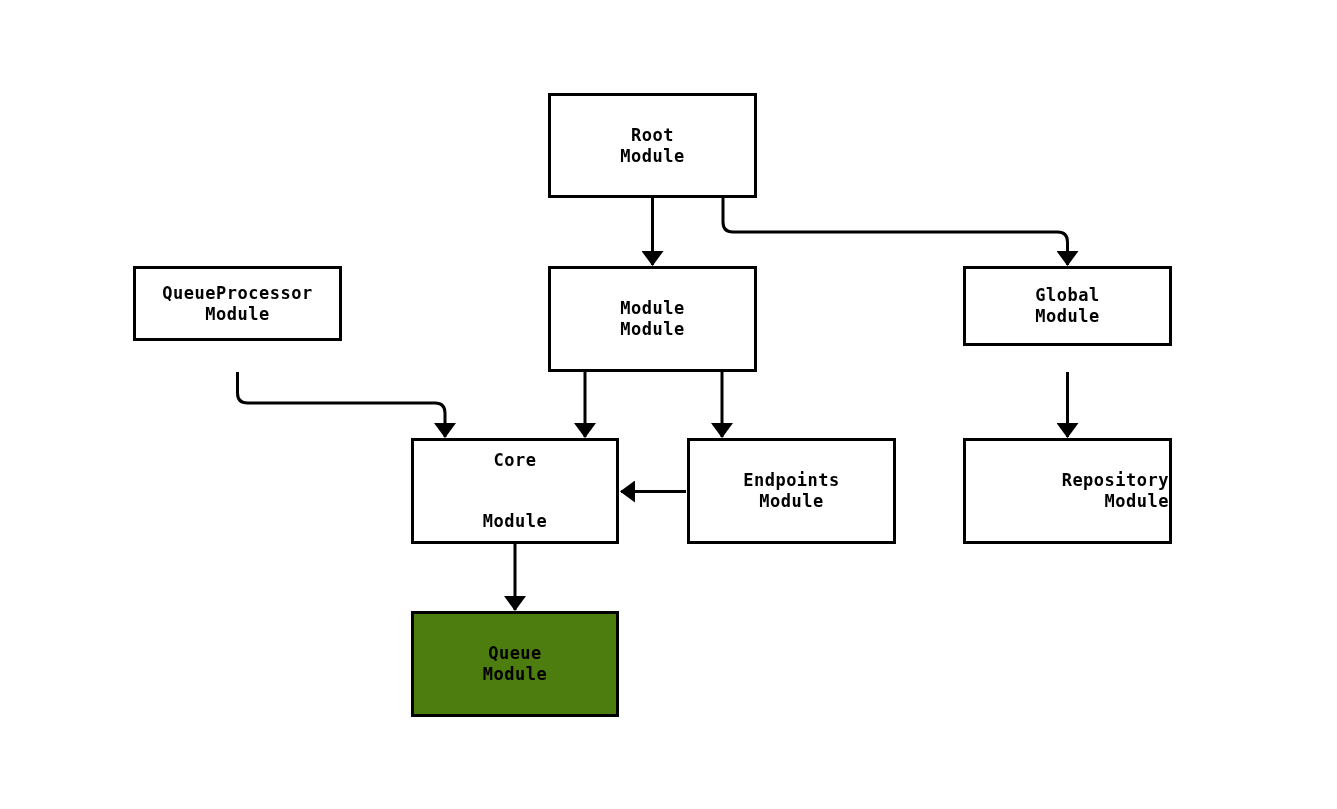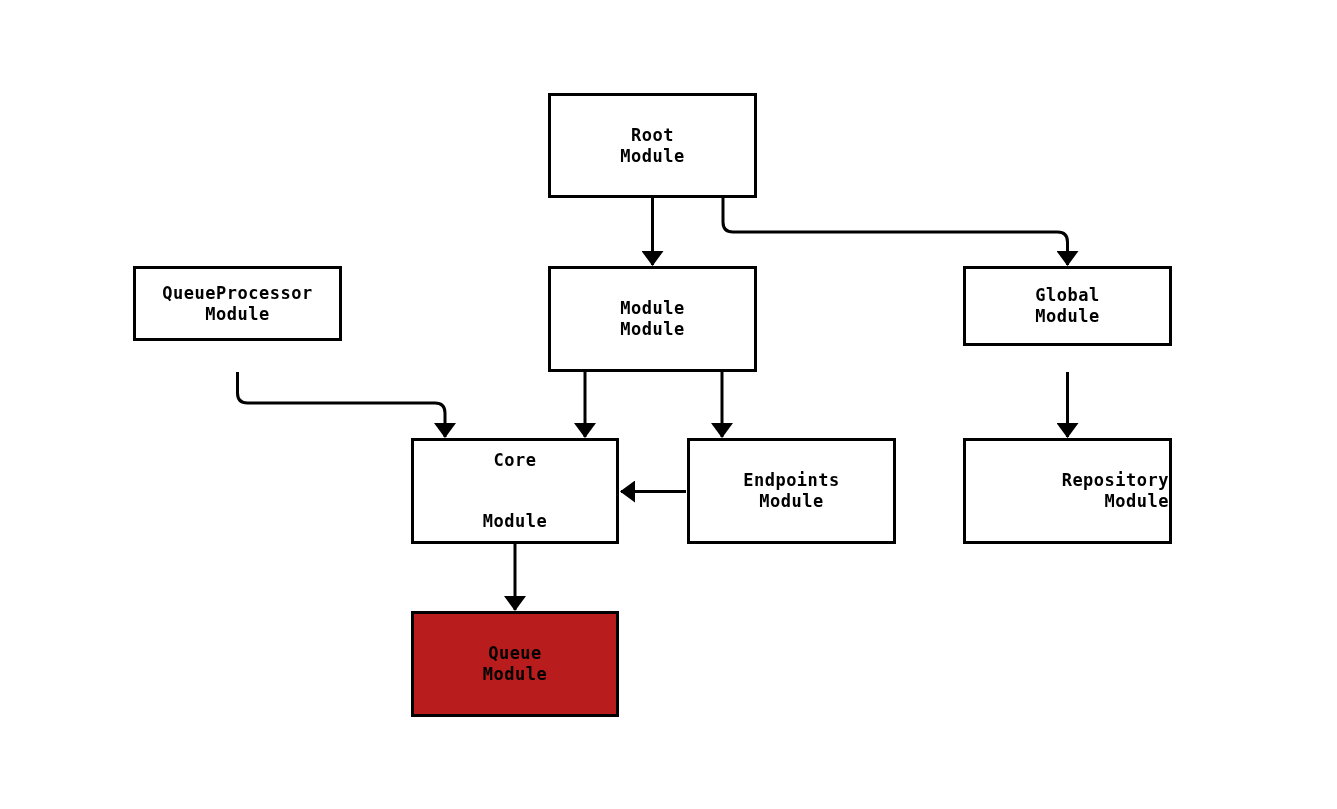--- a/index.html
+++ b/index.html
@@ -88,18 +88,18 @@
         <span>Module</span>
       </div>
       <div class="node" style="left: 687px; top: 438px; width: 209px; height: 106px; border-color: rgb(0, 0, 0); background: rgb(255, 255, 255); color: rgb(0, 0, 0); align-items: center;">
         <span>Endpoints</span>
         <span>Module</span>
       </div>
       <div class="node" style="left: 963px; top: 438px; width: 209px; height: 106px; border-color: rgb(0, 0, 0); background: rgb(255, 255, 255); color: rgb(0, 0, 0); align-items: flex-end;">
         <span>Repository</span>
         <span>Module</span>
       </div>
-      <div class="node" style="left: 411px; top: 611px; width: 208px; height: 106px; border-color: rgb(0, 0, 0); background: #b91c1c; color: rgb(0, 0, 0);">
+      <div class="node" style="left: 411px; top: 611px; width: 208px; height: 106px; border-color: rgb(0, 0, 0); background: #4d7c0f; color: rgb(0, 0, 0);">
         <span>Queue</span>
         <span>Module</span>
       </div>
     </div>
 </div>
 
 </body></html>

